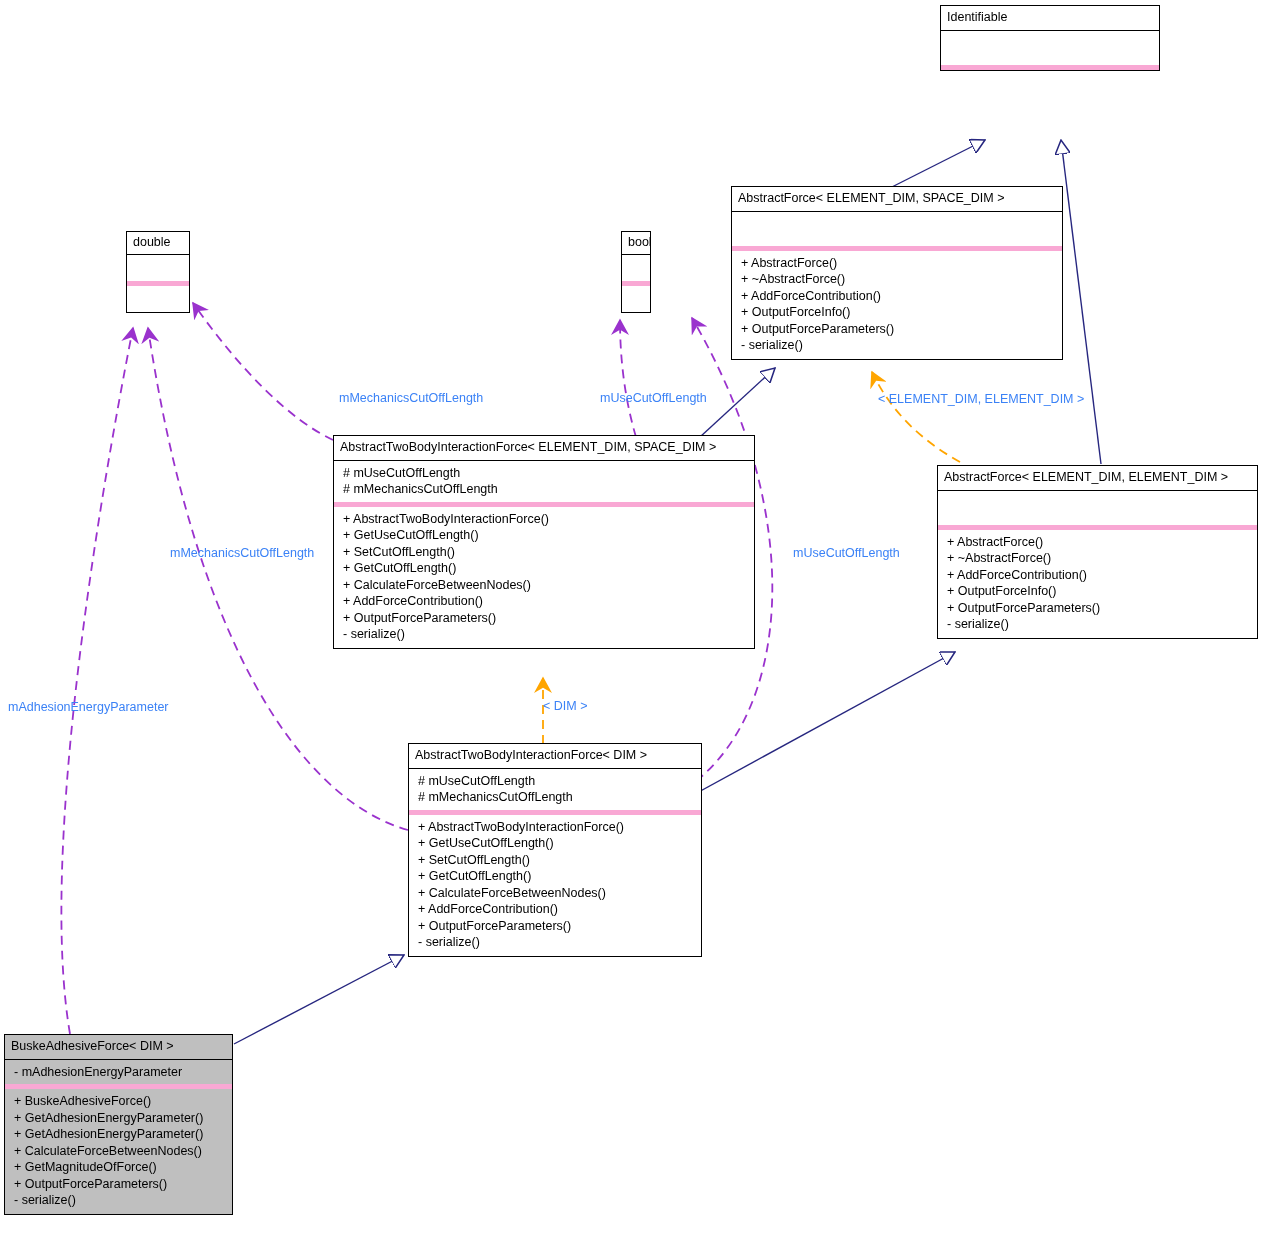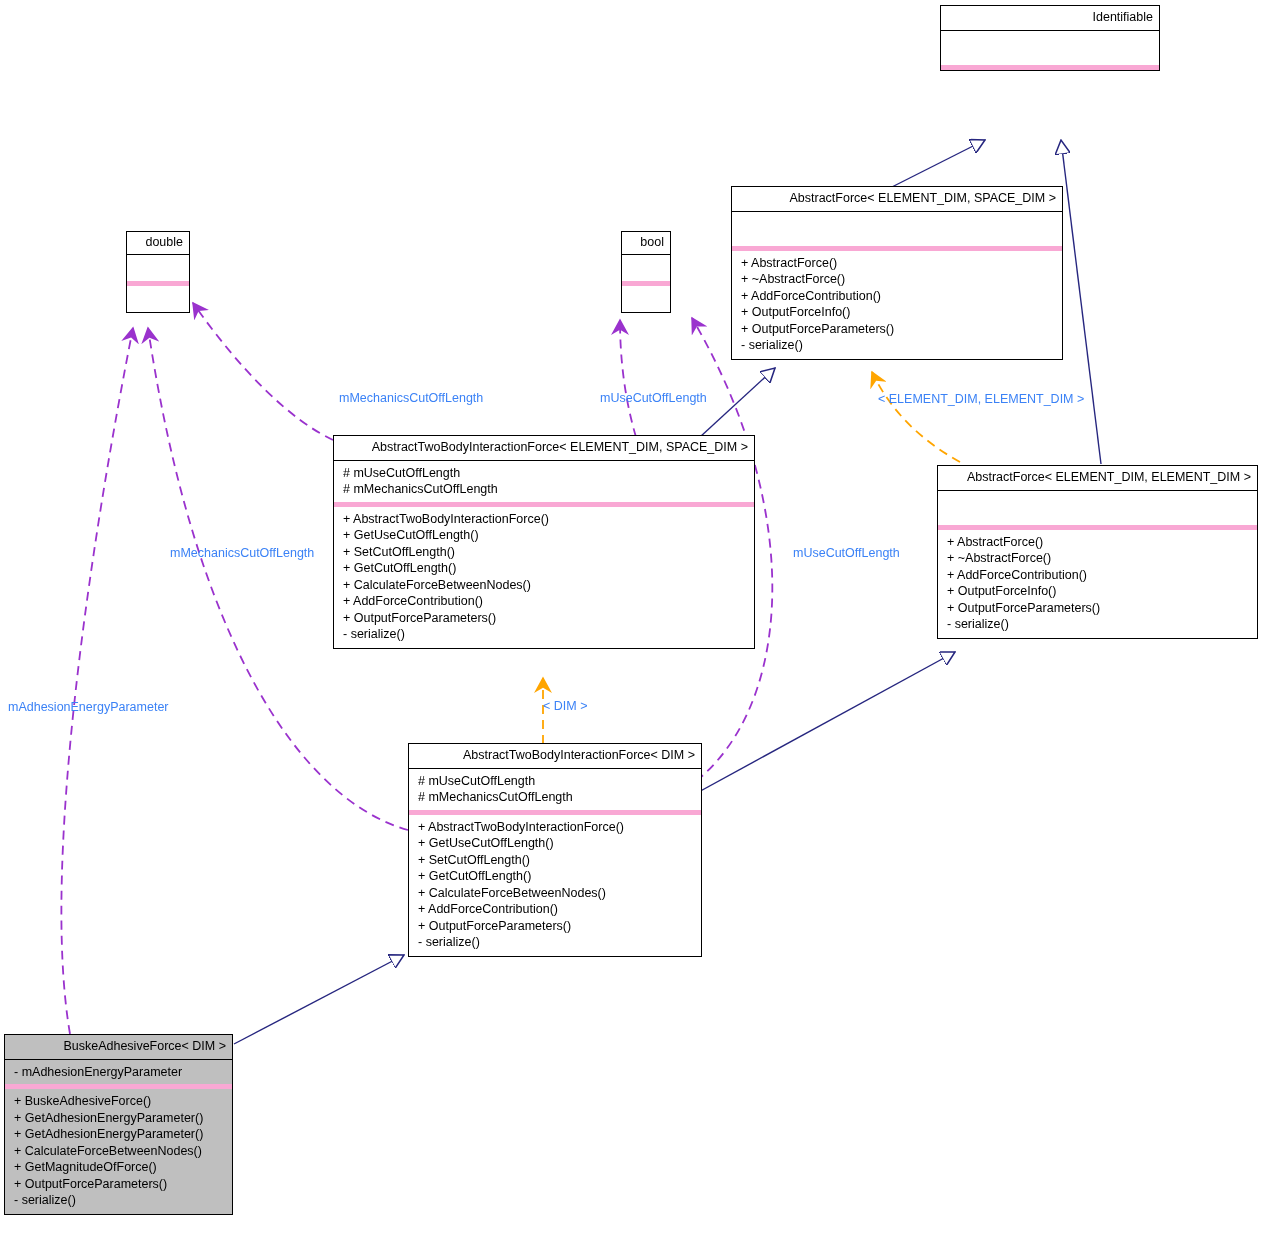--- a/index.html
+++ b/index.html
@@ -32,21 +32,21 @@
     background: #ffffff;
     font-size: 12.5px;
     color: #000000;
     line-height: 1.0;
   }
   .node.highlight {
     background: #bfbfbf;
     border: 1px solid #000000;
   }
   .node .title {
-    text-align: right;
+    text-align: left;
     padding: 5px 6px 6px 6px;
     border-bottom: 1px solid #000000;
     white-space: nowrap;
     font-size: 12.5px;
   }
   .node .attrs {
     border-bottom: 5px solid #f9a8d4;
     padding: 4px 6px 4px 7px;
     min-height: 13px;
   }
@@ -124,21 +124,21 @@
     <div class="title">Identifiable</div>
     <div class="attrs" style="height:26px;"></div>
   </div>
 
   <div class="node small" style="left:126px; top:231px; width:64px;">
     <div class="title">double</div>
     <div class="attrs"></div>
     <div class="ops"></div>
   </div>
 
-  <div class="node small" style="left:621px; top:231px; width:50px;">
+  <div class="node small" style="left:621px; top:231px; width:30px;">
     <div class="title">bool</div>
     <div class="attrs"></div>
     <div class="ops"></div>
   </div>
 
   <div class="node" style="left:731px; top:186px; width:332px;">
     <div class="title">AbstractForce&lt; ELEMENT_DIM, SPACE_DIM &gt;</div>
     <div class="attrs" style="height:26px;"></div>
     <div class="ops">
       <div class="row">+ AbstractForce()</div>

